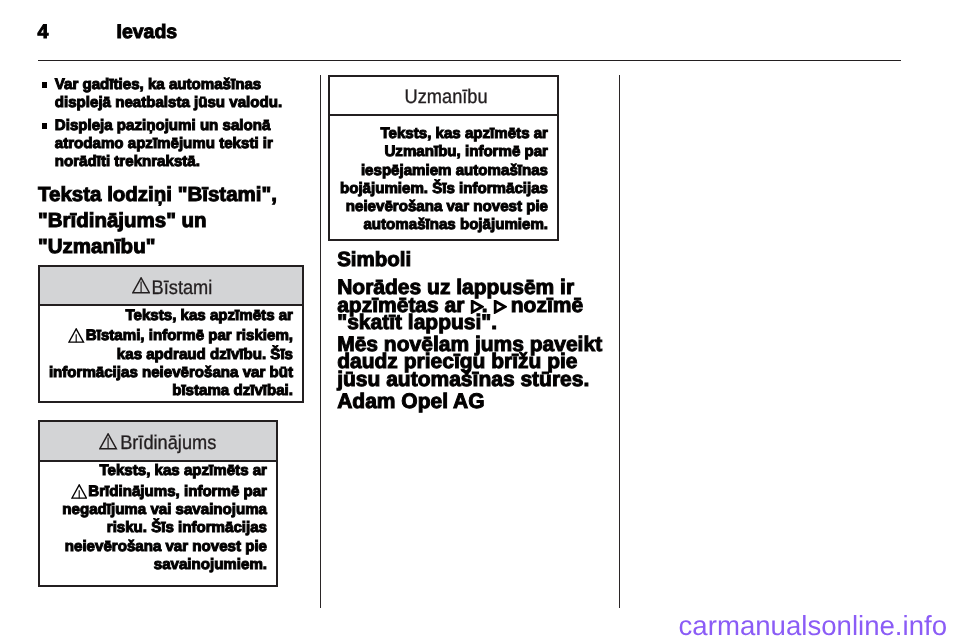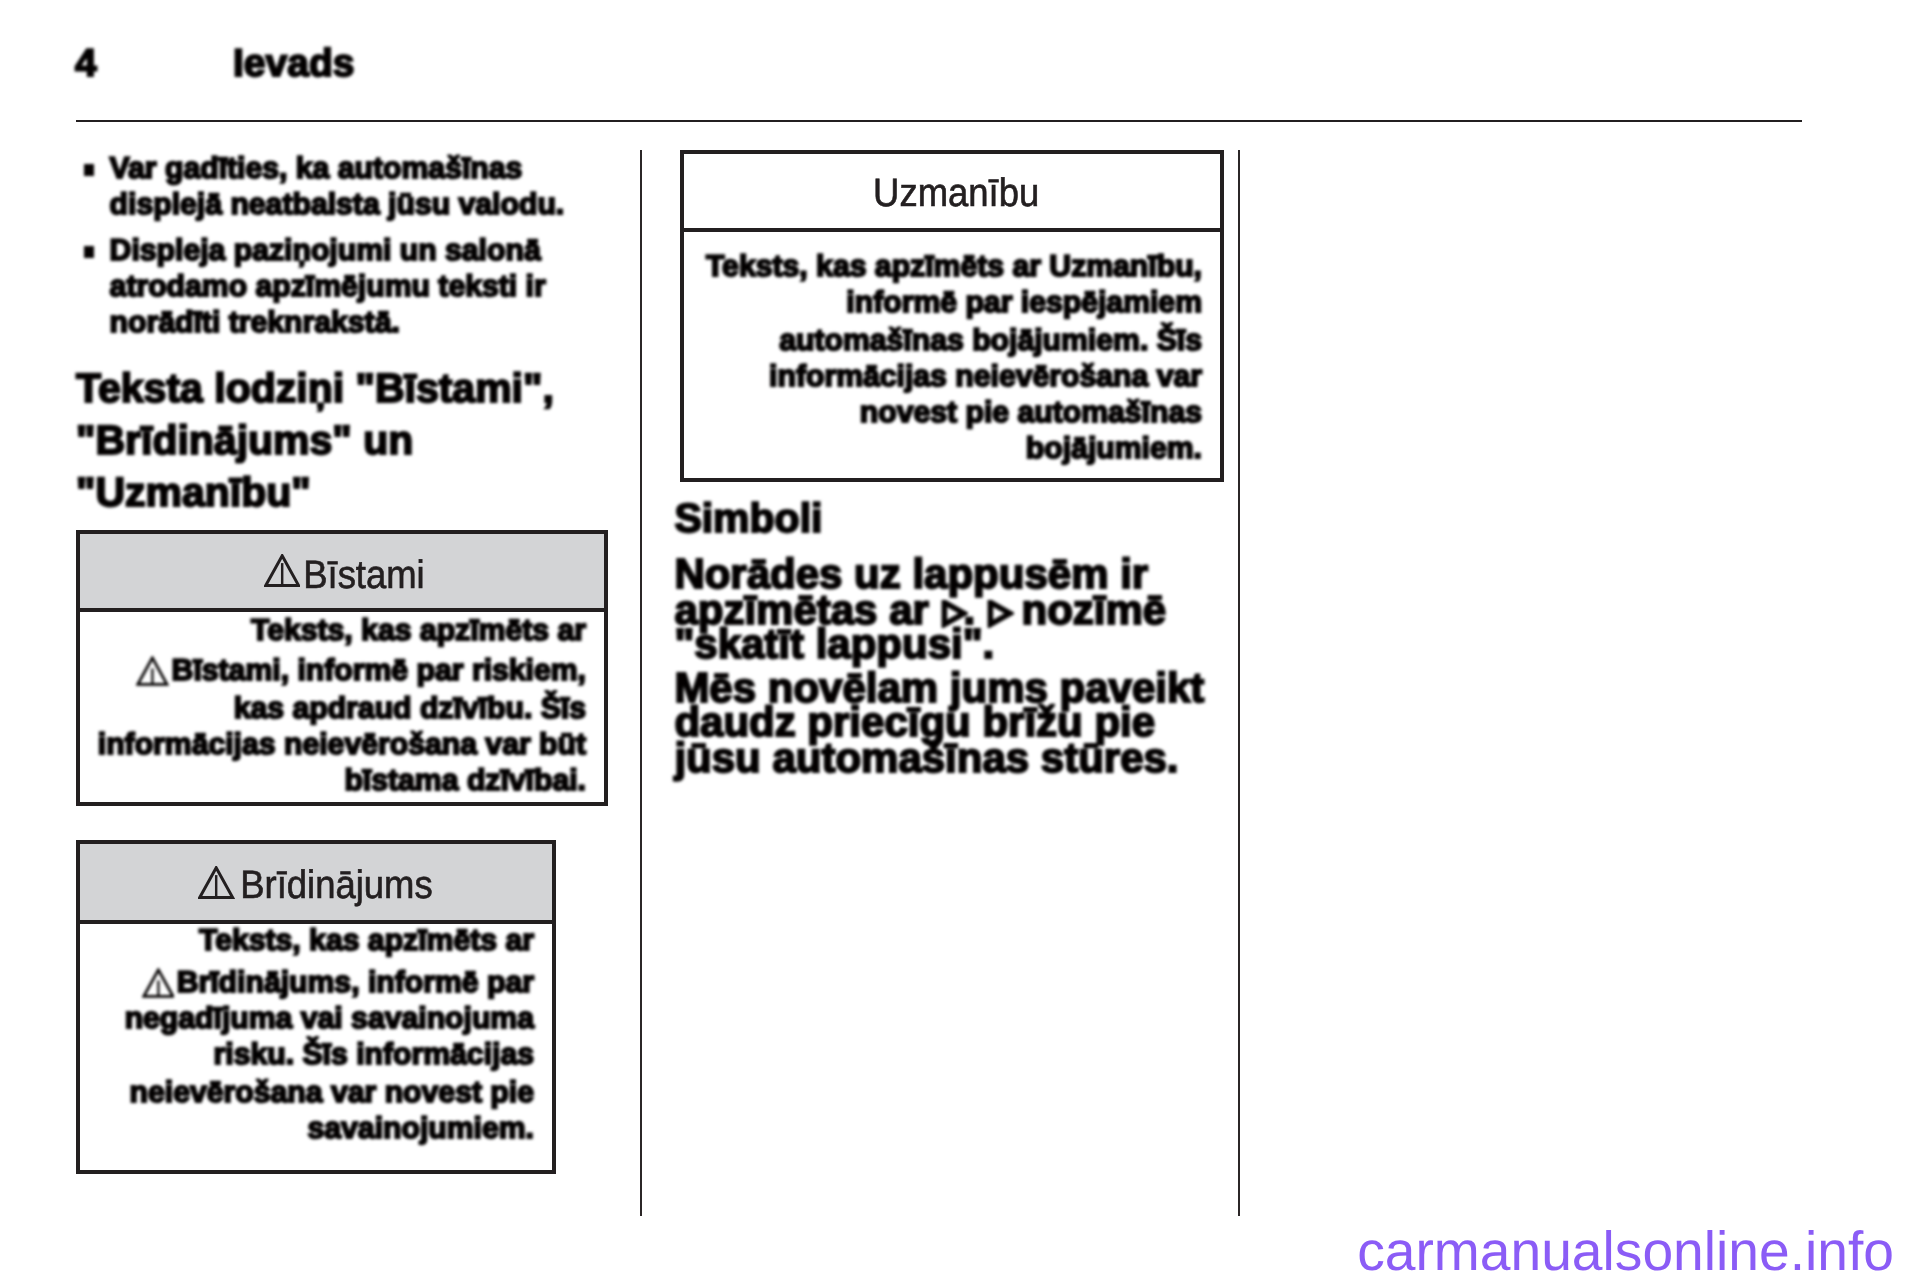--- a/index.html
+++ b/index.html
@@ -63,21 +63,21 @@
   .box .bhead .ttl { display:inline-block; transform:scaleX(0.921); transform-origin:center center; }
   .box .bhead.grey { background:#d3d4d6; }
   .box .bhead.white { background:#ffffff; }
   .box .bhead .tri { display:inline-block; margin-right:-1.2px; position:relative; top:0.6px; }
   .box .bbody { font-size:15.1px; font-weight:bold; line-height:18.3px; position:absolute; left:0; right:0;text-align:right; }
   .box .bbody .itri { display:inline-block; position:relative; margin-right:1.3px; top:3.2px; }
   .box .bbody .nb { white-space:nowrap; }
 
   #box-danger  { left:38px;   top:265px;  width:266px;   height:138px; }
   #box-warning { left:38px;   top:420.4px;width:240px;   height:166.3px; }
-  #box-caution { left:340px;top:75.1px; width:272px; height:165.6px; }
+  #box-caution { left:328px;top:75.1px; width:231px; height:165.6px; }
 
   #box-danger  .bhead, #box-warning .bhead { height:39.4px; }
   #box-caution .bhead { height:38.7px; }
   #box-danger  .bhead .htxt, #box-warning .bhead .htxt { top:9.9px; }
   #box-caution .bhead .htxt { top:11.4px; }
   #box-danger  .bbody, #box-warning .bbody { top:40px; padding:0 9px 0 8.3px; }
   #box-caution .bbody { top:47.9px; padding:0 9px 0 8.3px; }
 
   
   .arw { display:inline-block; position:relative; top:2.3px; margin-right:-2px; }
@@ -112,20 +112,21 @@
 
     <h2 class="sec sec-symbols blurry">Simboli</h2>
 
     <p class="body blurry"><span>Norādes uz lappusēm ir apzīmētas ar </span><span class="arw"><svg viewBox="0 0 100 100" width="13.5" height="13.4" aria-hidden="true">
             <path d="M16 9 L89 50 L16 91 Z" fill="none" stroke="#231f20" stroke-width="21" stroke-linejoin="miter"></path>
           </svg></span><span>. </span><span class="arw"><svg viewBox="0 0 100 100" width="13.5" height="13.4" aria-hidden="true">
             <path d="M16 9 L89 50 L16 91 Z" fill="none" stroke="#231f20" stroke-width="21" stroke-linejoin="miter"></path>
           </svg></span><span> nozīmē "skatīt lappusi".</span></p>
 
     <p class="body blurry">Mēs novēlam jums paveikt daudz priecīgu brīžu pie jūsu automašīnas stūres.</p>
+    <p class="body blurry">Adam Opel AG</p>
   </div>
 
     <div class="box" id="box-danger">
       <div class="bhead grey">
         <span class="htxt"><span class="tri"><svg viewBox="0 0 104 96" width="18.2" height="16.8" aria-hidden="true">
               <path d="M52 5 L99 90 L5 90 Z" fill="none" stroke="#231f20" stroke-width="8.5" stroke-linejoin="miter"></path>
               <path d="M52 26 L52 90" stroke="#231f20" stroke-width="7" fill="none"></path>
             </svg></span><span class="ttl">Bīstami</span></span>
       </div>
       <div class="bbody blurry"><span>Teksts, kas apzīmēts ar </span><span class="nb"><span class="itri"><svg viewBox="0 0 110 102" width="16.4" height="15.2" aria-hidden="true">

